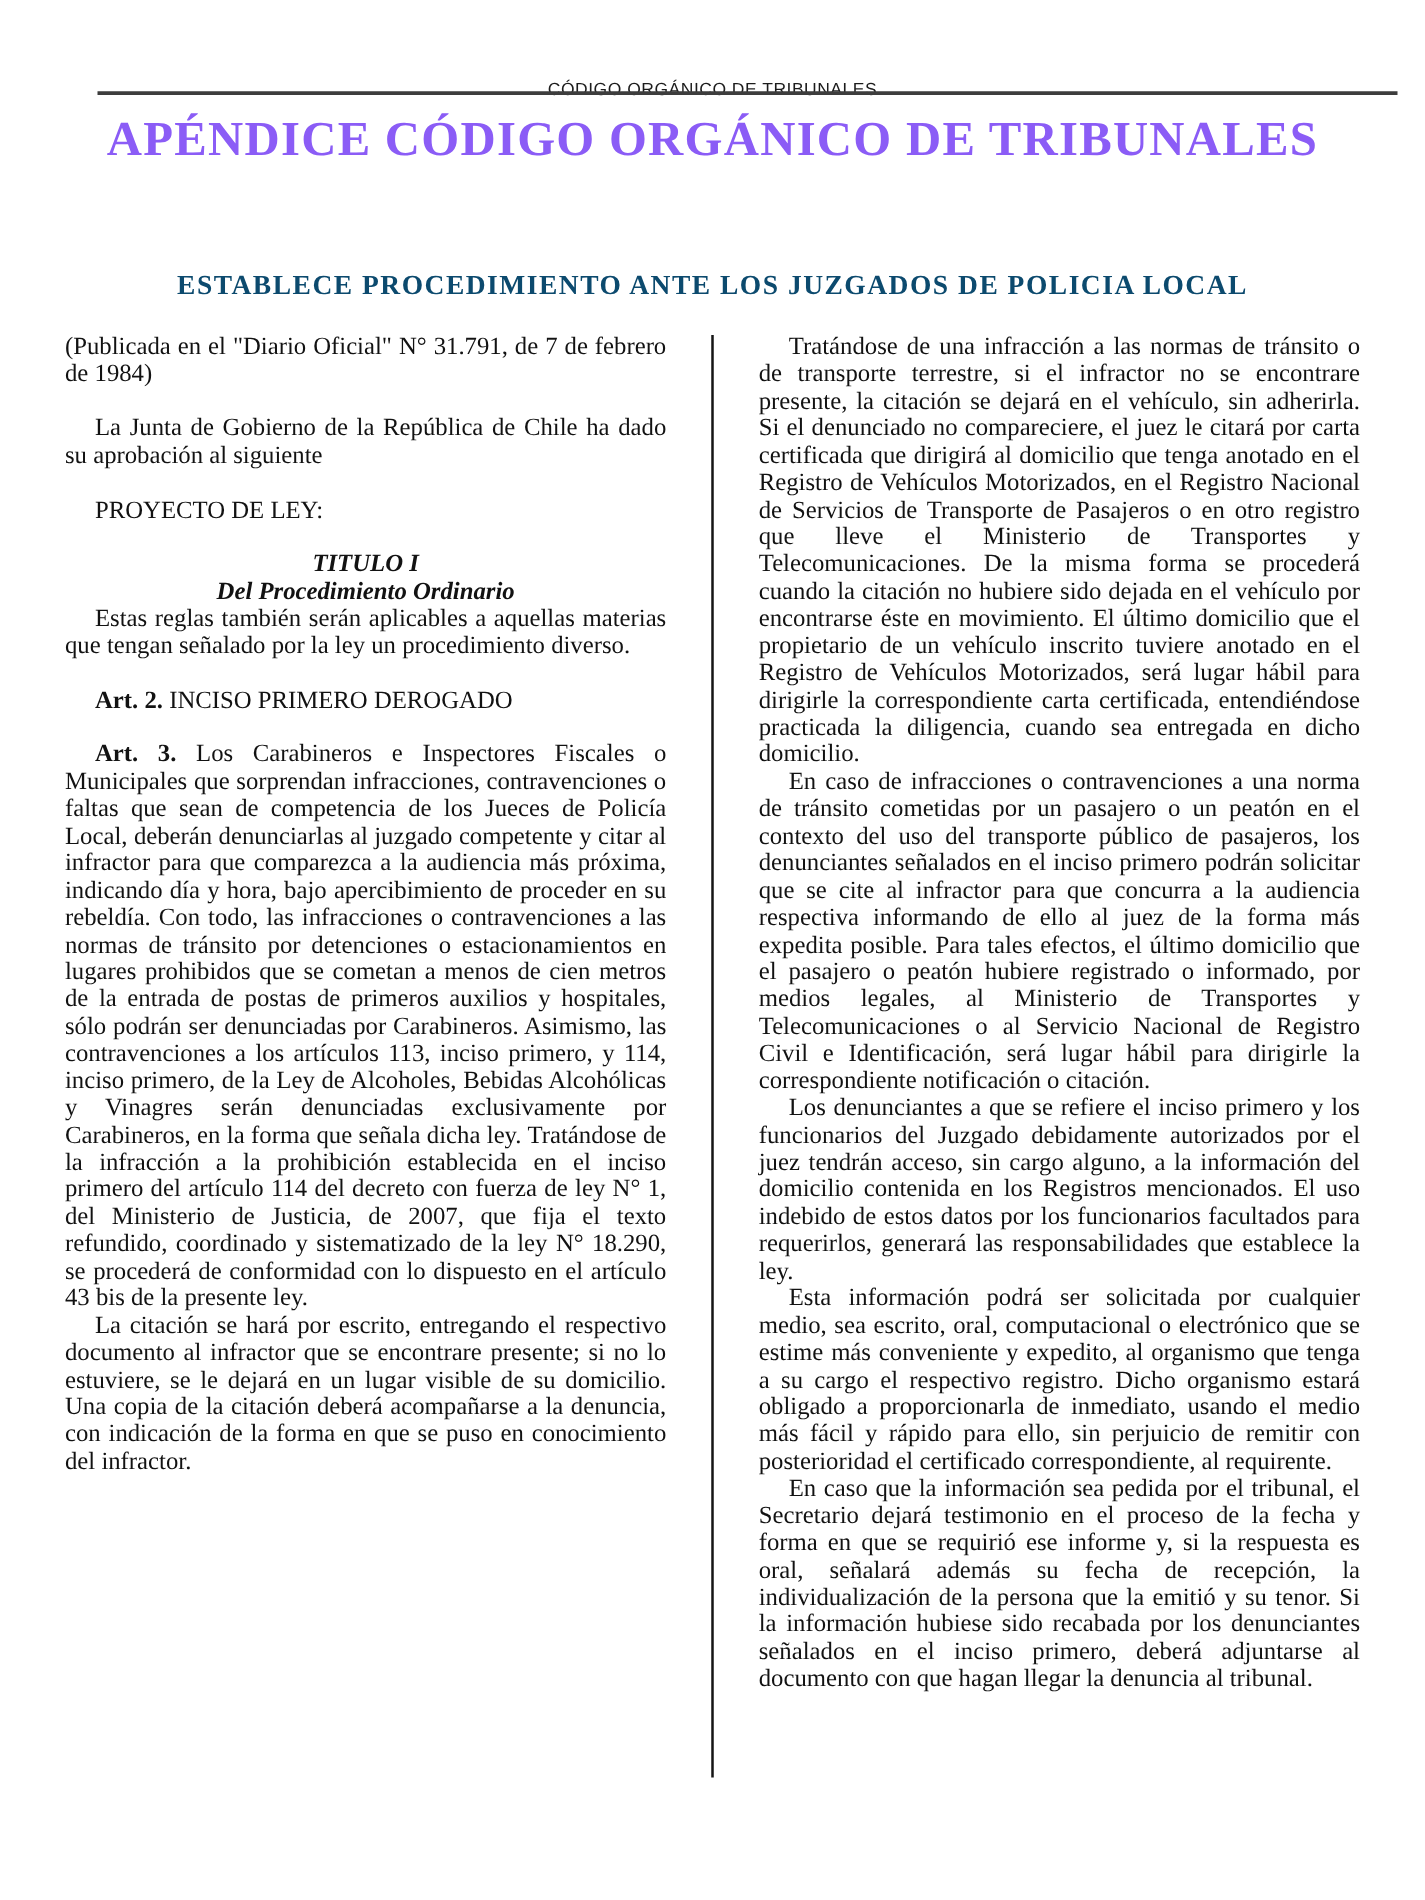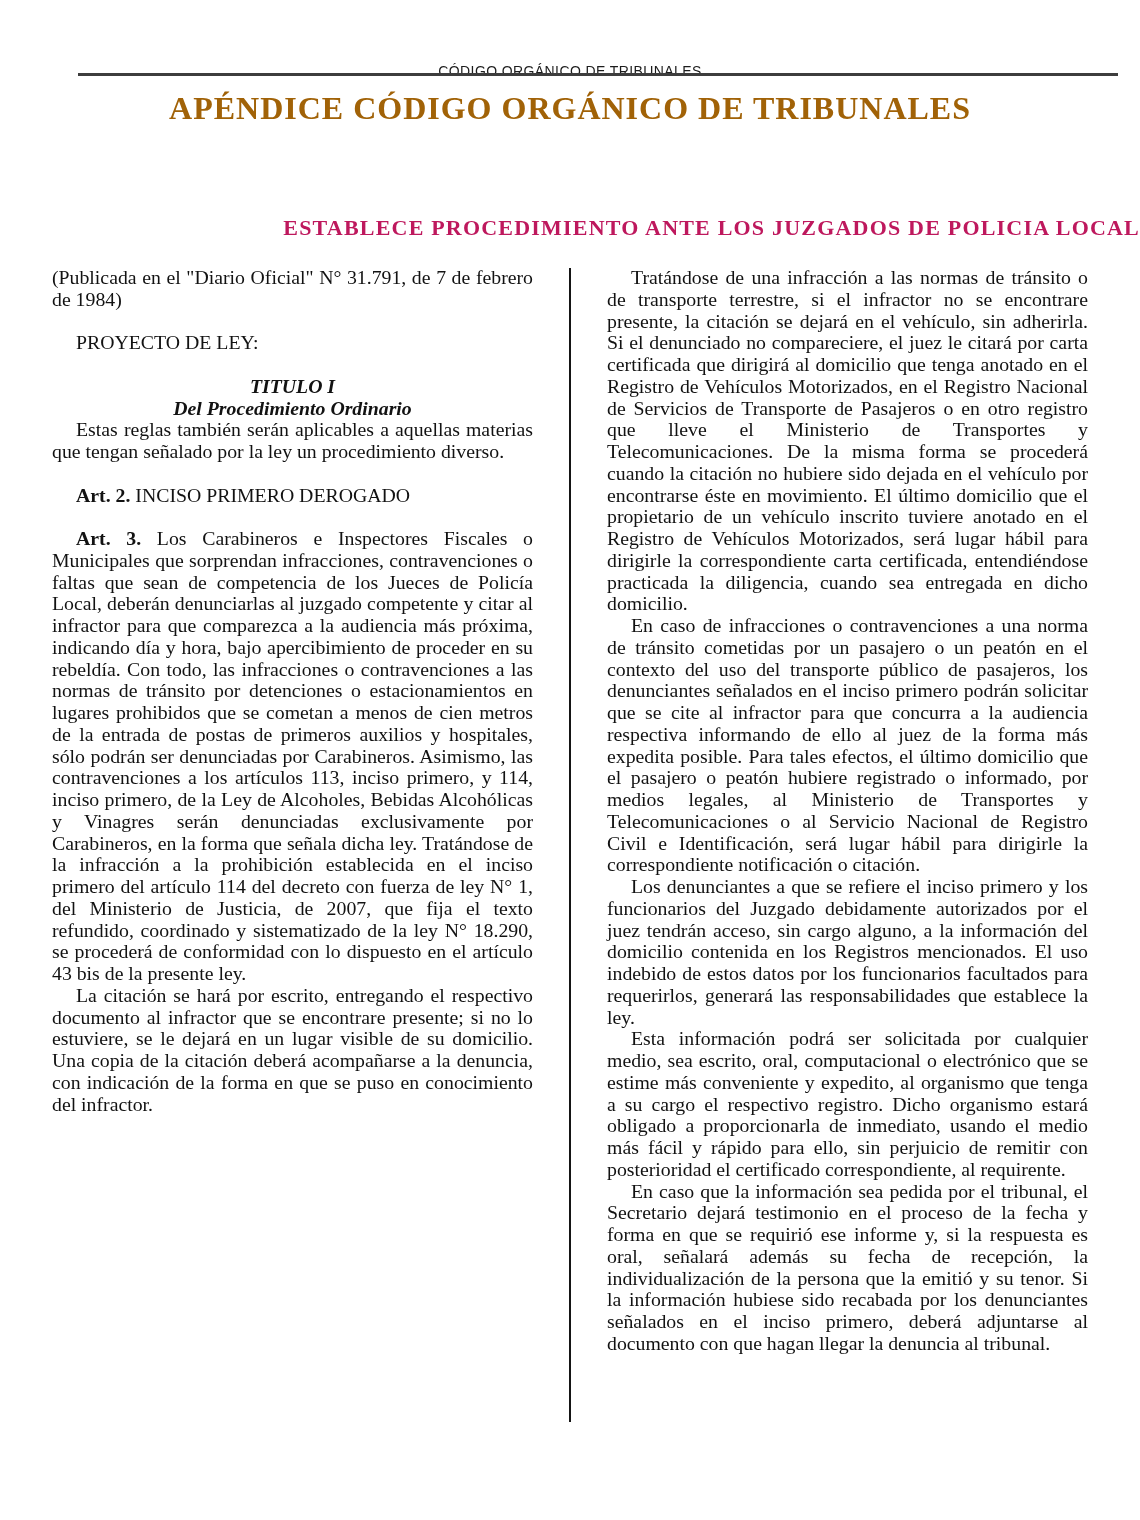--- a/index.html
+++ b/index.html
@@ -19,32 +19,32 @@
     text-align: center;
     font-family: "Liberation Sans", sans-serif;
     font-size: 14px; letter-spacing: 0.4px; color: #1c1c1c; margin-top: 28px;
   }
   .header-rule {
     position: absolute; top: 73px; left: 78px; width: 1040px; height: 3px;
     background: #3d3d3d;
   }
   .title-main {
     position: absolute; top: 92px; left: 0; width: 100%;
-    text-align: center; font-weight: bold; font-size: 32px;
-    letter-spacing: 1px; color: #a16207; line-height: 1;
+    text-align: center; font-weight: bold; font-size: 39px;
+    letter-spacing: 1px; color: #8b5cf6; line-height: 1;
   }
   .title-law {
     position: absolute; top: 181px; left: 0; width: 100%;
     text-align: center; font-weight: bold; font-size: 33px;
     color: #101010; line-height: 1;
   }
   .title-sub {
     position: absolute; top: 217px; left: 0; width: 100%;
-    text-align: right; font-weight: bold; font-size: 22px;
-    letter-spacing: 1.2px; color: #be185d; line-height: 1;
+    text-align: center; font-weight: bold; font-size: 22px;
+    letter-spacing: 1.2px; color: #0c4a6e; line-height: 1;
   }
 
   .col {
     position: absolute; top: 267px; width: 481px;
     font-size: 19.8px; line-height: 21.75px;
     text-align: justify; color: #121212;
   }
   .col-left  { left: 52px;  }
   .col-right { left: 607px; }
 
@@ -77,20 +77,21 @@
   <div class="running-header">CÓDIGO ORGÁNICO DE TRIBUNALES</div>
   <div class="header-rule"></div>
 
   <div class="title-main">APÉNDICE CÓDIGO ORGÁNICO DE TRIBUNALES</div>
   <div class="title-sub">ESTABLECE PROCEDIMIENTO ANTE LOS JUZGADOS DE POLICIA LOCAL</div>
 
   <div class="column-divider"></div>
 
   <div class="col col-left">
     <p class="noindent">(Publicada en el "Diario Oficial" N° 31.791, de 7 de febrero de 1984)</p>
+    <p class="sp">La Junta de Gobierno de la República de Chile ha dado su aprobación al siguiente</p>
     <p class="sp">PROYECTO DE LEY:</p>
     <p class="heading sp">TITULO I</p>
     <p class="heading">Del Procedimiento Ordinario</p>
     <p>Estas reglas también serán aplicables a aquellas materias que tengan señalado por la ley un procedimiento diverso.</p>
     <p class="sp"><span class="art-label">Art. 2.</span> <span>INCISO PRIMERO DEROGADO</span></p>
     <p class="sp"><span class="art-label">Art. 3.</span> <span>Los Carabineros e Inspectores Fiscales o Municipales que sorprendan infracciones, contravenciones o faltas que sean de competencia de los Jueces de Policía Local, deberán denunciarlas al juzgado competente y citar al infractor para que comparezca a la audiencia más próxima, indicando día y hora, bajo apercibimiento de proceder en su rebeldía. Con todo, las infracciones o contravenciones a las normas de tránsito por detenciones o estacionamientos en lugares prohibidos que se cometan a menos de cien metros de la entrada de postas de primeros auxilios y hospitales, sólo podrán ser denunciadas por Carabineros. Asimismo, las contravenciones a los artículos 113, inciso primero, y 114, inciso primero, de la Ley de Alcoholes, Bebidas Alcohólicas y Vinagres serán denunciadas exclusivamente por Carabineros, en la forma que señala dicha ley. Tratándose de la infracción a la prohibición establecida en el inciso primero del artículo 114 del decreto con fuerza de ley N° 1, del Ministerio de Justicia, de 2007, que fija el texto refundido, coordinado y sistematizado de la ley N° 18.290, se procederá de conformidad con lo dispuesto en el artículo 43 bis de la presente ley.</span></p>
     <p>La citación se hará por escrito, entregando el respectivo documento al infractor que se encontrare presente; si no lo estuviere, se le dejará en un lugar visible de su domicilio. Una copia de la citación deberá acompañarse a la denuncia, con indicación de la forma en que se puso en conocimiento del infractor.</p>
   </div>
 
   <div class="col col-right">

